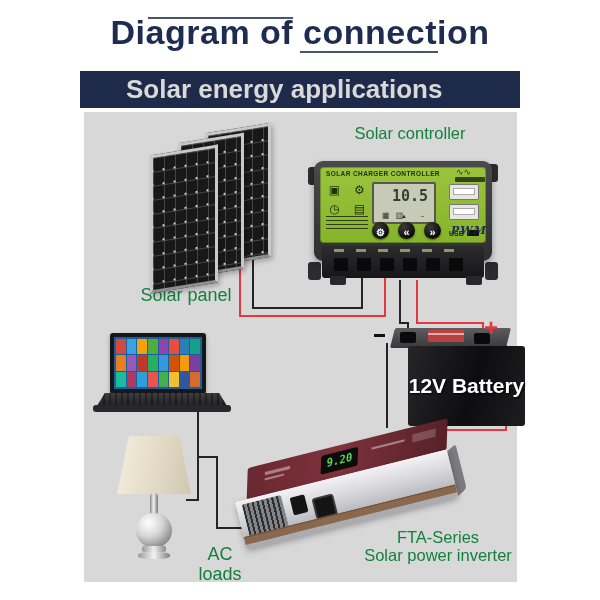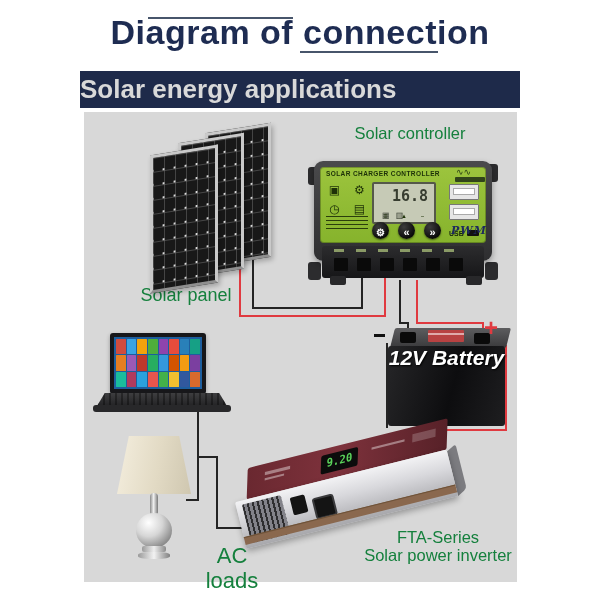--- a/index.html
+++ b/index.html
@@ -6,21 +6,21 @@
   #stage{position:relative;width:600px;height:600px;background:var(--stage-bg,#fff);
          font-family:"Liberation Sans",sans-serif;overflow:hidden;}
   .abs{position:absolute;}
 
   
   .title{left:0;top:13px;width:600px;text-align:center;font-size:34px;font-weight:bold;
          color:var(--title-color,#1e2c52);letter-spacing:.5px;}
   .deco-line{height:2px;background:#47556b;}
   .banner{left:80px;top:71px;width:440px;height:37px;background:var(--banner-bg,#1e2a4a);
           color:var(--banner-fg,#d9d9d9);font-size:26px;font-weight:bold;line-height:37px;
-          box-sizing:border-box;}
+          padding-left:46px;box-sizing:border-box;}
   .gray-panel{left:84px;top:112px;width:433px;height:470px;background:var(--panel-bg,#d8d8d8);}
 
   
   .lbl{color:#15803d;text-align:center;line-height:1.12;}
 
   
   .pv{transform:skewY(-9deg);border:3px solid #c9c9c9;border-bottom-color:#8f8f8f;
       box-shadow:2px 3px 5px rgba(0,0,0,.25);
       background:
         radial-gradient(circle, rgba(255,255,255,.85) .7px, transparent 1.3px) 5px 6px/11px 14px,
@@ -71,23 +71,23 @@
               background:linear-gradient(#2c2c2e,#161618);}
   .term-marks{position:absolute;left:12px;top:3px;display:flex;gap:12px;}
   .term-marks i{display:block;width:10px;height:3px;background:#8a9a66;}
   .term-slots{position:absolute;left:12px;top:12px;display:flex;gap:9px;}
   .term-slots i{display:block;width:14px;height:13px;background:#0a0a0a;border-radius:1px;}
   .ctrl-foot{width:16px;height:9px;background:#28282a;border-radius:2px;}
 
   
   .bat-top{left:390px;top:328px;width:116px;height:20px;transform:skewX(-14deg);
            transform-origin:bottom;background:linear-gradient(#5d5d5f,#39393b);border-radius:2px;}
-  .bat-front{left:388px;top:346px;width:117px;height:80px;border-radius:3px;
+  .bat-front{left:408px;top:346px;width:117px;height:80px;border-radius:3px;
              background:linear-gradient(105deg,#262628,#0d0d0f 55%,#1e1e20);
-             display:flex;justify-content:center;font-style:italic;}
+             display:flex;align-items:center;justify-content:center;}
   .bat-label{color:#fff;font-size:21px;font-weight:bold;text-shadow:1px 1px 2px #000;white-space:nowrap;}
   .bat-terminal{width:16px;height:11px;background:#0a0a0a;border-radius:2px;}
   .bat-sticker{left:428px;top:330px;width:36px;height:12px;background:#b84242;border-radius:1px;
                background-image:linear-gradient(rgba(255,255,255,.55) 2px, transparent 2px);
                background-size:12px 5px;background-position:3px 3px;background-repeat:repeat-x;}
   .plus-sign{left:484px;top:314px;font-size:24px;font-weight:bold;color:var(--wire-pos,#e03a40);}
   .minus-dash{left:374px;top:334px;width:11px;height:3px;background:#111;}
 
   
   .lap-frame{left:110px;top:333px;width:96px;height:61px;background:#17171a;border-radius:3px;
@@ -189,21 +189,21 @@
   <div class="abs ctrl-header z3">SOLAR CHARGER CONTROLLER</div>
   <div class="abs ctrl-logo z3">∿∿</div>
   <div class="abs ctrl-logo-bar z3"></div>
   <div class="abs ctrl-icons z3">
     <span>▣</span>
     <span>⚙</span>
     <span>◷</span>
     <span>▤</span>
   </div>
   <div class="abs lcd z3">
-    <span class="lcd-val">16.8</span>
+    <span class="lcd-val">10.5</span>
     <span class="lcd-batt">▦ ▥</span>
   </div>
   <div class="abs z3" style="left:449px;top:184px;">
     <div class="usb-port"></div>
     <div class="usb-port"></div>
   </div>
   <div class="abs z3" style="left:449px;top:222px;white-space:nowrap;">
     <span class="usb-text">USB</span><span class="usb-plug"></span>
   </div>
   <div class="abs micro z3" style="left:372px;top:213px;width:70px;text-align:center;letter-spacing:6px;">≡  ▲  ~</div>
@@ -271,21 +271,21 @@
       <div class="tile" style="background: rgb(216, 106, 44);"></div>
     </div>
   <div class="abs lap-deck z3"></div>
   <div class="abs lap-base z3"></div>
 
   <div class="abs lamp-shade z3"></div>
   <div class="abs lamp-neck z3"></div>
   <div class="abs lamp-bulb z3"></div>
   <div class="abs lamp-ring z3"></div>
   <div class="abs lamp-foot z3"></div>
-  <div class="abs lbl" style="left:196px;top:544px;width:72px;font-size:22px;">AC loads</div>
+  <div class="abs lbl" style="left:184px;top:544px;width:72px;font-size:18px;">AC loads</div>
 
   <div class="abs inv-group z3">
     <div class="inv-top">
       <div class="inv-display">9.20</div>
       <div class="inv-deco" style="left:18px;top:8px;width:26px;height:3px;"></div>
       <div class="inv-deco" style="left:18px;top:14px;width:20px;height:2px;"></div>
       <div class="inv-deco" style="left:128px;top:10px;width:34px;height:2px;"></div>
       <div class="inv-deco" style="left:170px;top:7px;width:24px;height:8px;opacity:.5;"></div>
     </div>
     <div class="inv-cap"></div>

